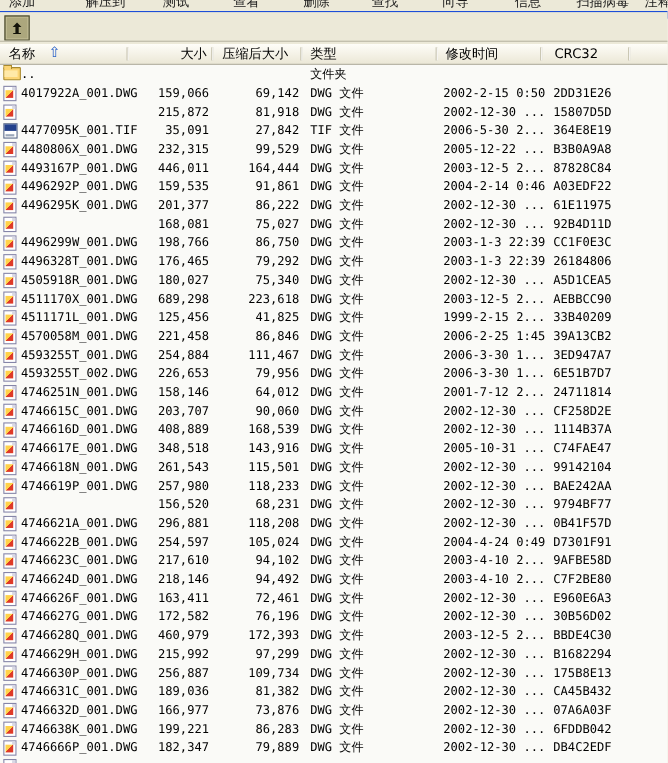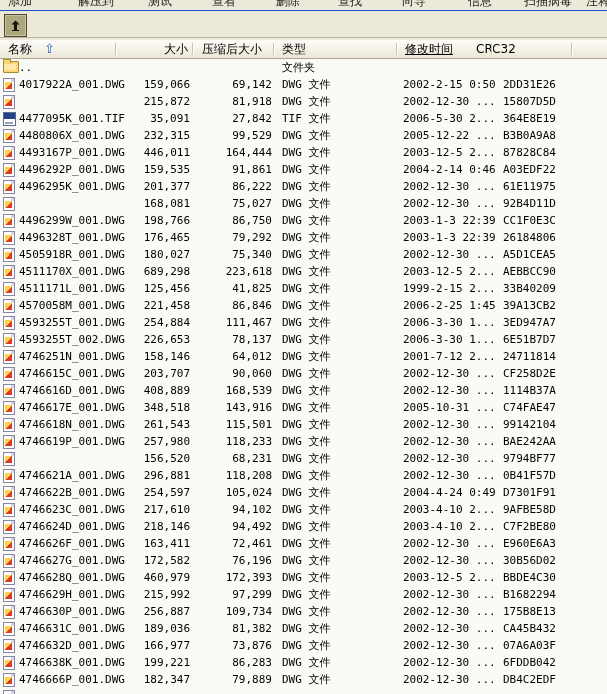--- a/index.html
+++ b/index.html
@@ -18,22 +18,22 @@
   
   .groove{position:absolute;left:0;top:37px;width:607px;height:3px;border-top:1px solid #B9B6A3;background:#ECE9D8;}
 
   
   .header-row{position:absolute;left:0;top:40px;width:607px;height:18px;background:linear-gradient(#FEFDF8,#EBE7D6);border-bottom:1px solid #ACA899;font-size:12px;color:#000;}
   .hcell{position:absolute;top:1px;height:16px;line-height:16px;white-space:nowrap;cursor:pointer;}
   .h-name{left:8px;}
   .h-size{left:120px;width:68px;text-align:right;}
   .h-packed{left:196px;width:72px;text-align:center;}
   .h-type{left:282px;text-align:center;}
-  .h-time{left:405px;text-decoration:underline;}
-  .h-crc{left:476px;}
+  .h-time{left:405px;}
+  .h-crc{left:504px;}
   .hsep{position:absolute;top:3px;width:1px;height:12px;background:#C6C2AE;border-right:1px solid #FFFFFF;}
   .sort-arrow{position:absolute;left:44px;top:0px;font-size:13px;color:#2B62C8;line-height:17px;cursor:pointer;}
 
   
   .list{position:absolute;left:0;top:59px;width:607px;height:635px;background:#FAFAF7;overflow:hidden;}
   .row{position:relative;height:17px;font-family:"DejaVu Sans Mono","DejaVu Sans",monospace;font-size:11px;line-height:17px;color:#000;cursor:default;}
   .cell{position:absolute;top:0;white-space:nowrap;}
   .c-icon{left:3px;top:2px;width:13px;height:13px;}
   .c-name{left:19px;}
   .c-size{left:118px;width:72px;text-align:right;}
@@ -240,21 +240,21 @@
     <span class="cell c-size">254,884</span>
     <span class="cell c-packed">111,467</span>
     <span class="cell c-type">DWG 文件</span>
     <span class="cell c-time">2006-3-30 1...</span>
     <span class="cell c-crc">3ED947A7</span>
   </div>
       <div class="row">
     <span class="cell c-icon ic-dwg-file-icon"></span>
     <span class="cell c-name">4593255T_002.DWG</span>
     <span class="cell c-size">226,653</span>
-    <span class="cell c-packed">78,137</span>
+    <span class="cell c-packed">79,956</span>
     <span class="cell c-type">DWG 文件</span>
     <span class="cell c-time">2006-3-30 1...</span>
     <span class="cell c-crc">6E51B7D7</span>
   </div>
       <div class="row">
     <span class="cell c-icon ic-dwg-file-icon"></span>
     <span class="cell c-name">4746251N_001.DWG</span>
     <span class="cell c-size">158,146</span>
     <span class="cell c-packed">64,012</span>
     <span class="cell c-type">DWG 文件</span>

